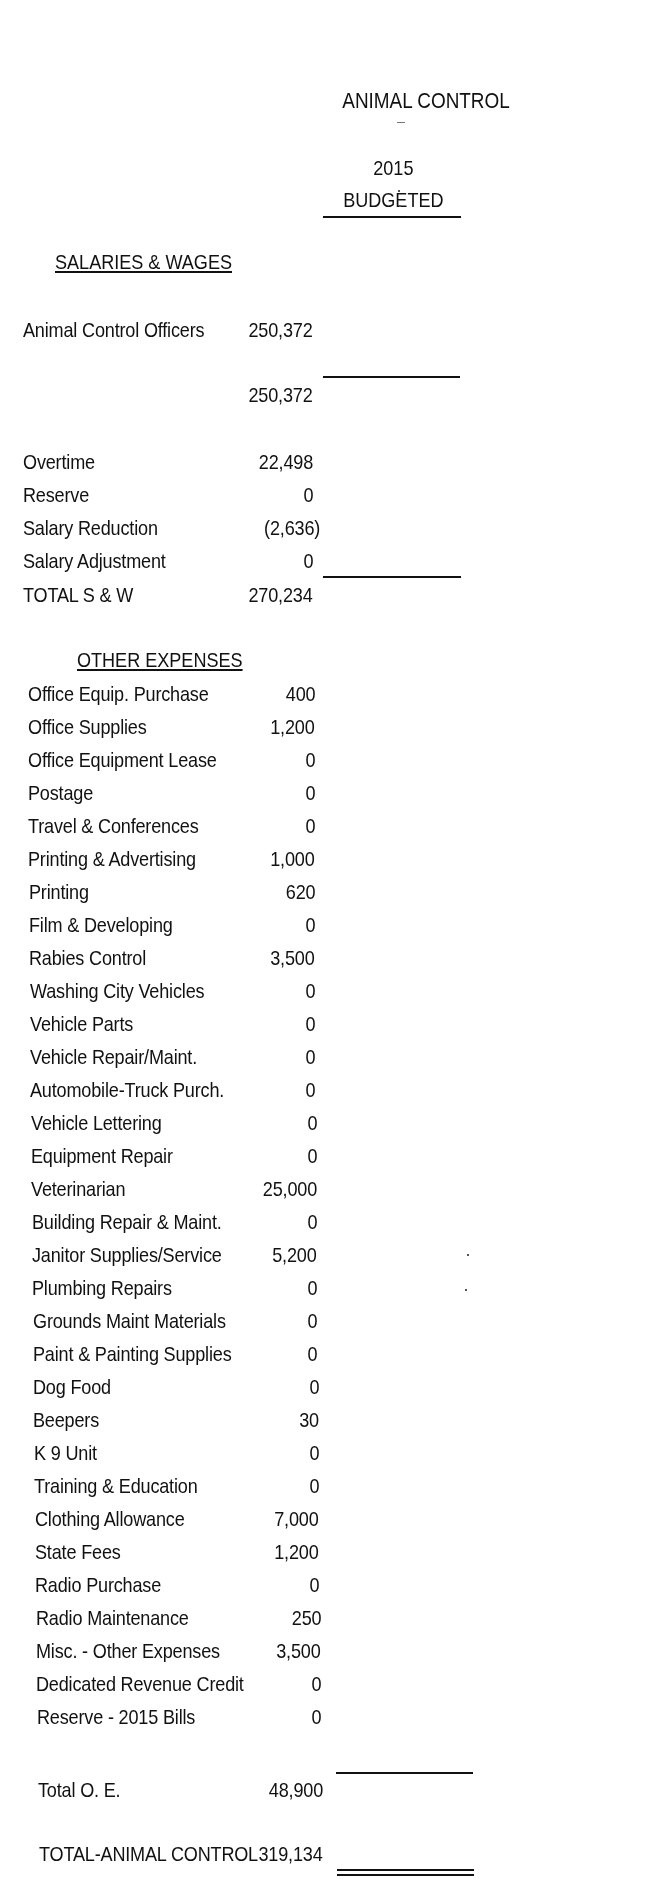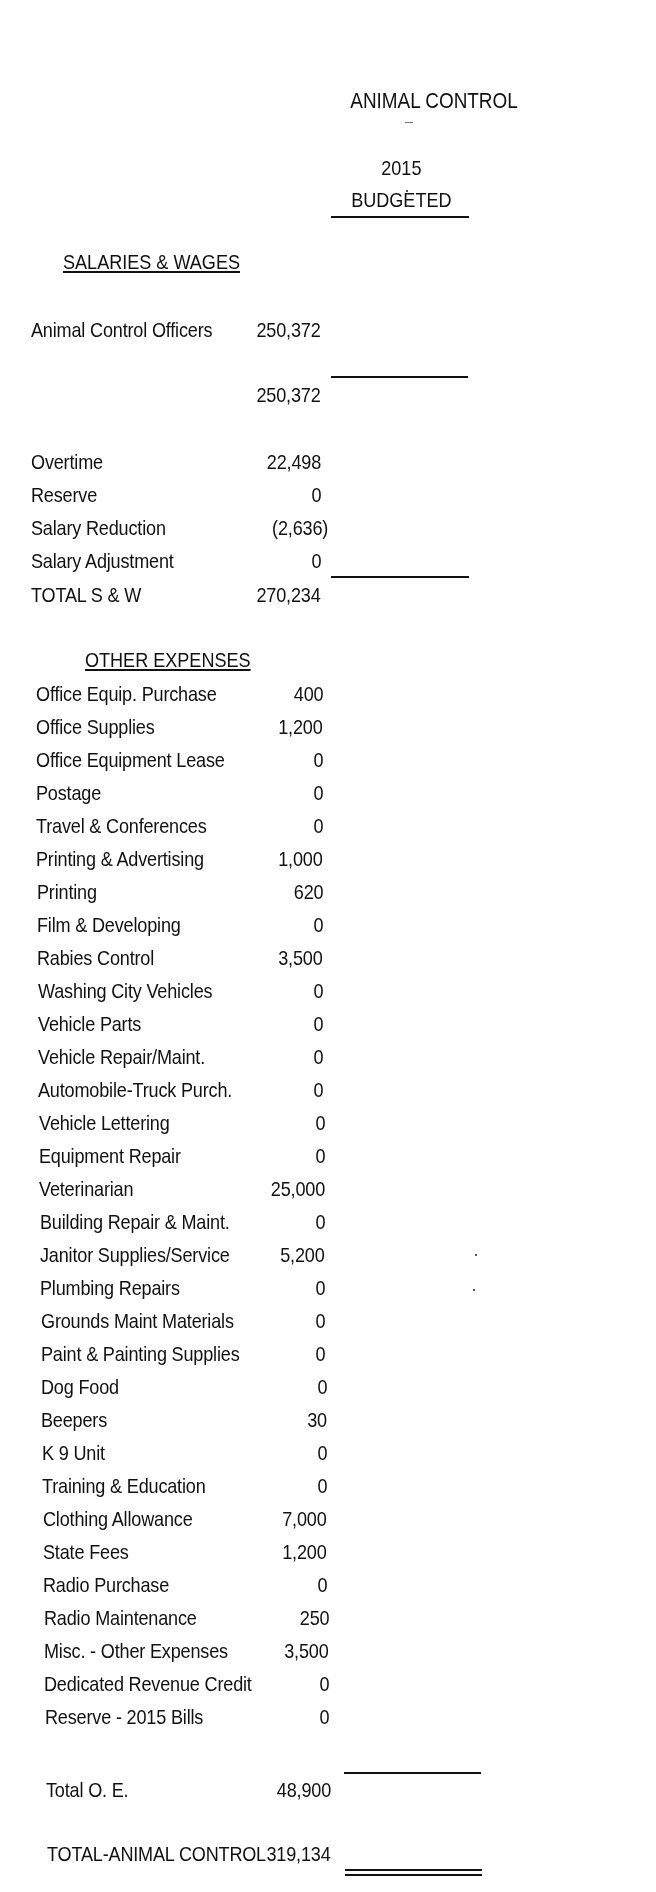--- a/index.html
+++ b/index.html
@@ -10,21 +10,21 @@
     body {
       width: 656px;
       height: 1892px;
       position: relative;
       overflow: hidden;
       font-family: "Liberation Sans", sans-serif;
       color: #111111;
     }
     .page {
       position: absolute;
-      left: 13px; top: 0;
+      left: 5px; top: 0;
       width: 520px;
       height: 1892px;
     }
     .txt {
       position: absolute;
       font-size: 21px;
       line-height: 24px;
       white-space: nowrap;
       transform: scaleX(0.86);
       transform-origin: left top;

